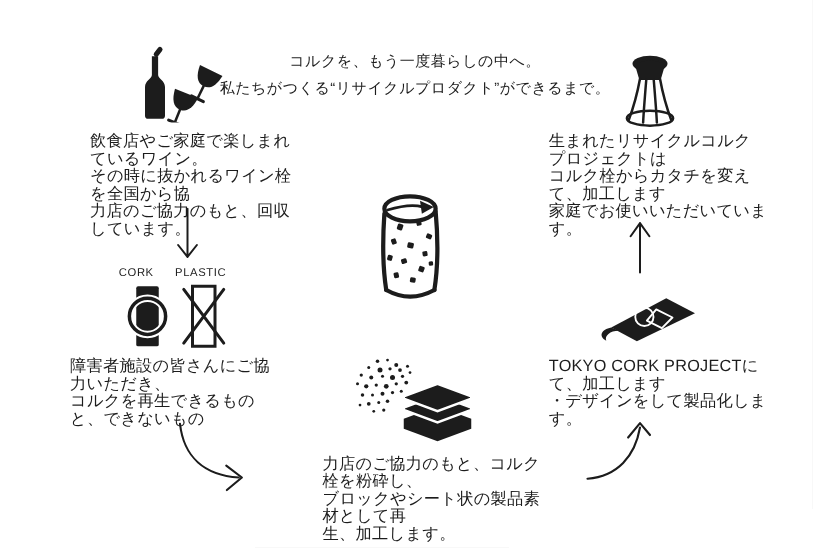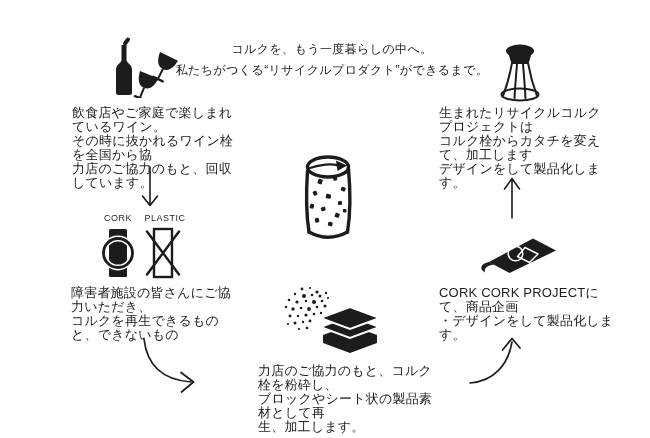--- a/index.html
+++ b/index.html
@@ -10,21 +10,21 @@
     color:var(--ink); overflow:hidden;
     font-family:"Liberation Sans","DejaVu Sans",sans-serif;
   }
   .abs { position:absolute; }
   .title {
     left:14px; right:0; top:39px; text-align:center;
     font-size:12px; line-height:21px; letter-spacing:0.4px; font-weight:500;
   }
   .txt { font-size:13px; line-height:14px; letter-spacing:0.2px; }
   .badge-label {
-    font-size:9px; letter-spacing:0.5px; text-align:center; font-weight:500;
+    font-size:9px; letter-spacing:0.5px; font-weight:500;
   }
   svg { display:block; }
   .stroke { fill:none; stroke:currentColor; stroke-linecap:round; stroke-linejoin:round; }
 </style>
 </head>
 <body>
 
 <div class="stage">
 
   <div class="abs title">
@@ -59,21 +59,21 @@
 
   <div class="abs txt" style="left:72px; top:106px; width:168px;">
     <div>飲食店やご家庭で楽しまれているワイン。</div>
     <div>その時に抜かれるワイン栓を全国から協</div>
     <div>力店のご協力のもと、回収しています。</div>
   </div>
 
   <div class="abs txt" style="left:439px; top:106px; width:175px;">
     <div>生まれたリサイクルコルクプロジェクトは</div>
     <div>コルク栓からカタチを変えて、加工します</div>
-    <div>デザインをして製品化します。</div>
+    <div>家庭でお使いいただいています。</div>
   </div>
 
   <svg class="abs" style="left:140px; top:166px;" width="20" height="44" viewBox="0 0 20 44">
     <path class="stroke" stroke-width="1.6" d="M10,1 V38 M2.5,30 L10,39.5 M17.5,30 L10,39.5"></path>
   </svg>
 
   <svg class="abs" style="left:502px; top:170px;" width="20" height="50" viewBox="0 0 20 50">
     <path class="stroke" stroke-width="1.6" d="M10,48 V9 M2.5,19 L10,8.5 M17.5,19 L10,8.5"></path>
   </svg>
 
@@ -107,21 +107,21 @@
     <rect x="12" y="2" width="18" height="48" rx="1.5" fill="currentColor"></rect>
     <circle cx="21" cy="26" r="14.5" fill="none" stroke="#ffffff" stroke-width="6"></circle>
     <circle cx="21" cy="26" r="14.5" fill="none" stroke="currentColor" stroke-width="2.8"></circle>
   </svg>
 
   <svg class="abs" style="left:142px; top:227px;" width="42" height="52" viewBox="0 0 42 52">
     <rect x="12" y="2" width="18" height="48" fill="#ffffff" stroke="currentColor" stroke-width="2.4"></rect>
     <path class="stroke" stroke-width="2.4" d="M5,4.5 L37,47.5 M37,4.5 L5,47.5"></path>
   </svg>
 
-  <div class="abs txt" style="left:71px; top:286px; width:170px;">
+  <div class="abs txt" style="left:56px; top:286px; width:170px;">
     <div>障害者施設の皆さんにご協力いただき、</div>
     <div>コルクを再生できるものと、できないもの</div>
   </div>
 
   <svg class="abs" style="left:138px; top:336px;" width="64" height="60" viewBox="0 0 64 60">
     <path class="stroke" stroke-width="1.7" d="M6,3 C9,30 26,44 53,46"></path>
     <path class="stroke" stroke-width="1.7" d="M43,36.5 L55.5,46 L43.5,56"></path>
   </svg>
 
   <svg class="abs" style="left:280px; top:283px;" width="112" height="74" viewBox="0 0 112 74">
@@ -172,21 +172,21 @@
   </div>
 
   <svg class="abs" style="left:476px; top:232px;" width="84" height="44" viewBox="0 0 84 44">
     <path fill="currentColor" d="M13,30 L57,6.5 L80,18.5 L33.5,41 Z"></path>
     <path fill="currentColor" d="M13,30 C5,31.5 2.5,37 9,40.5 C7.5,36.5 12,32.5 19,32.5 Z"></path>
     <circle cx="39.5" cy="21.5" r="7.3" fill="none" stroke="#ffffff" stroke-width="1.5"></circle>
     <polygon points="49,15.5 62,22 53.5,30.5 41.5,24.5" fill="none" stroke="#ffffff" stroke-width="1.5" stroke-linejoin="round"></polygon>
   </svg>
 
   <div class="abs txt" style="left:439px; top:286px; width:180px;">
-    <div>CORK CORK PROJECTにて、商品企画</div>
+    <div>TOKYO CORK PROJECTにて、加工します</div>
     <div>・デザインをして製品化します。</div>
   </div>
 
   <svg class="abs" style="left:466px; top:333px;" width="58" height="54" viewBox="0 0 58 54">
     <path class="stroke" stroke-width="1.7" d="M4,50 C28,48 42,32 46,9"></path>
     <path class="stroke" stroke-width="1.7" d="M36.5,17 L46,5.5 L54,15"></path>
   </svg>
 
 </div>
 

